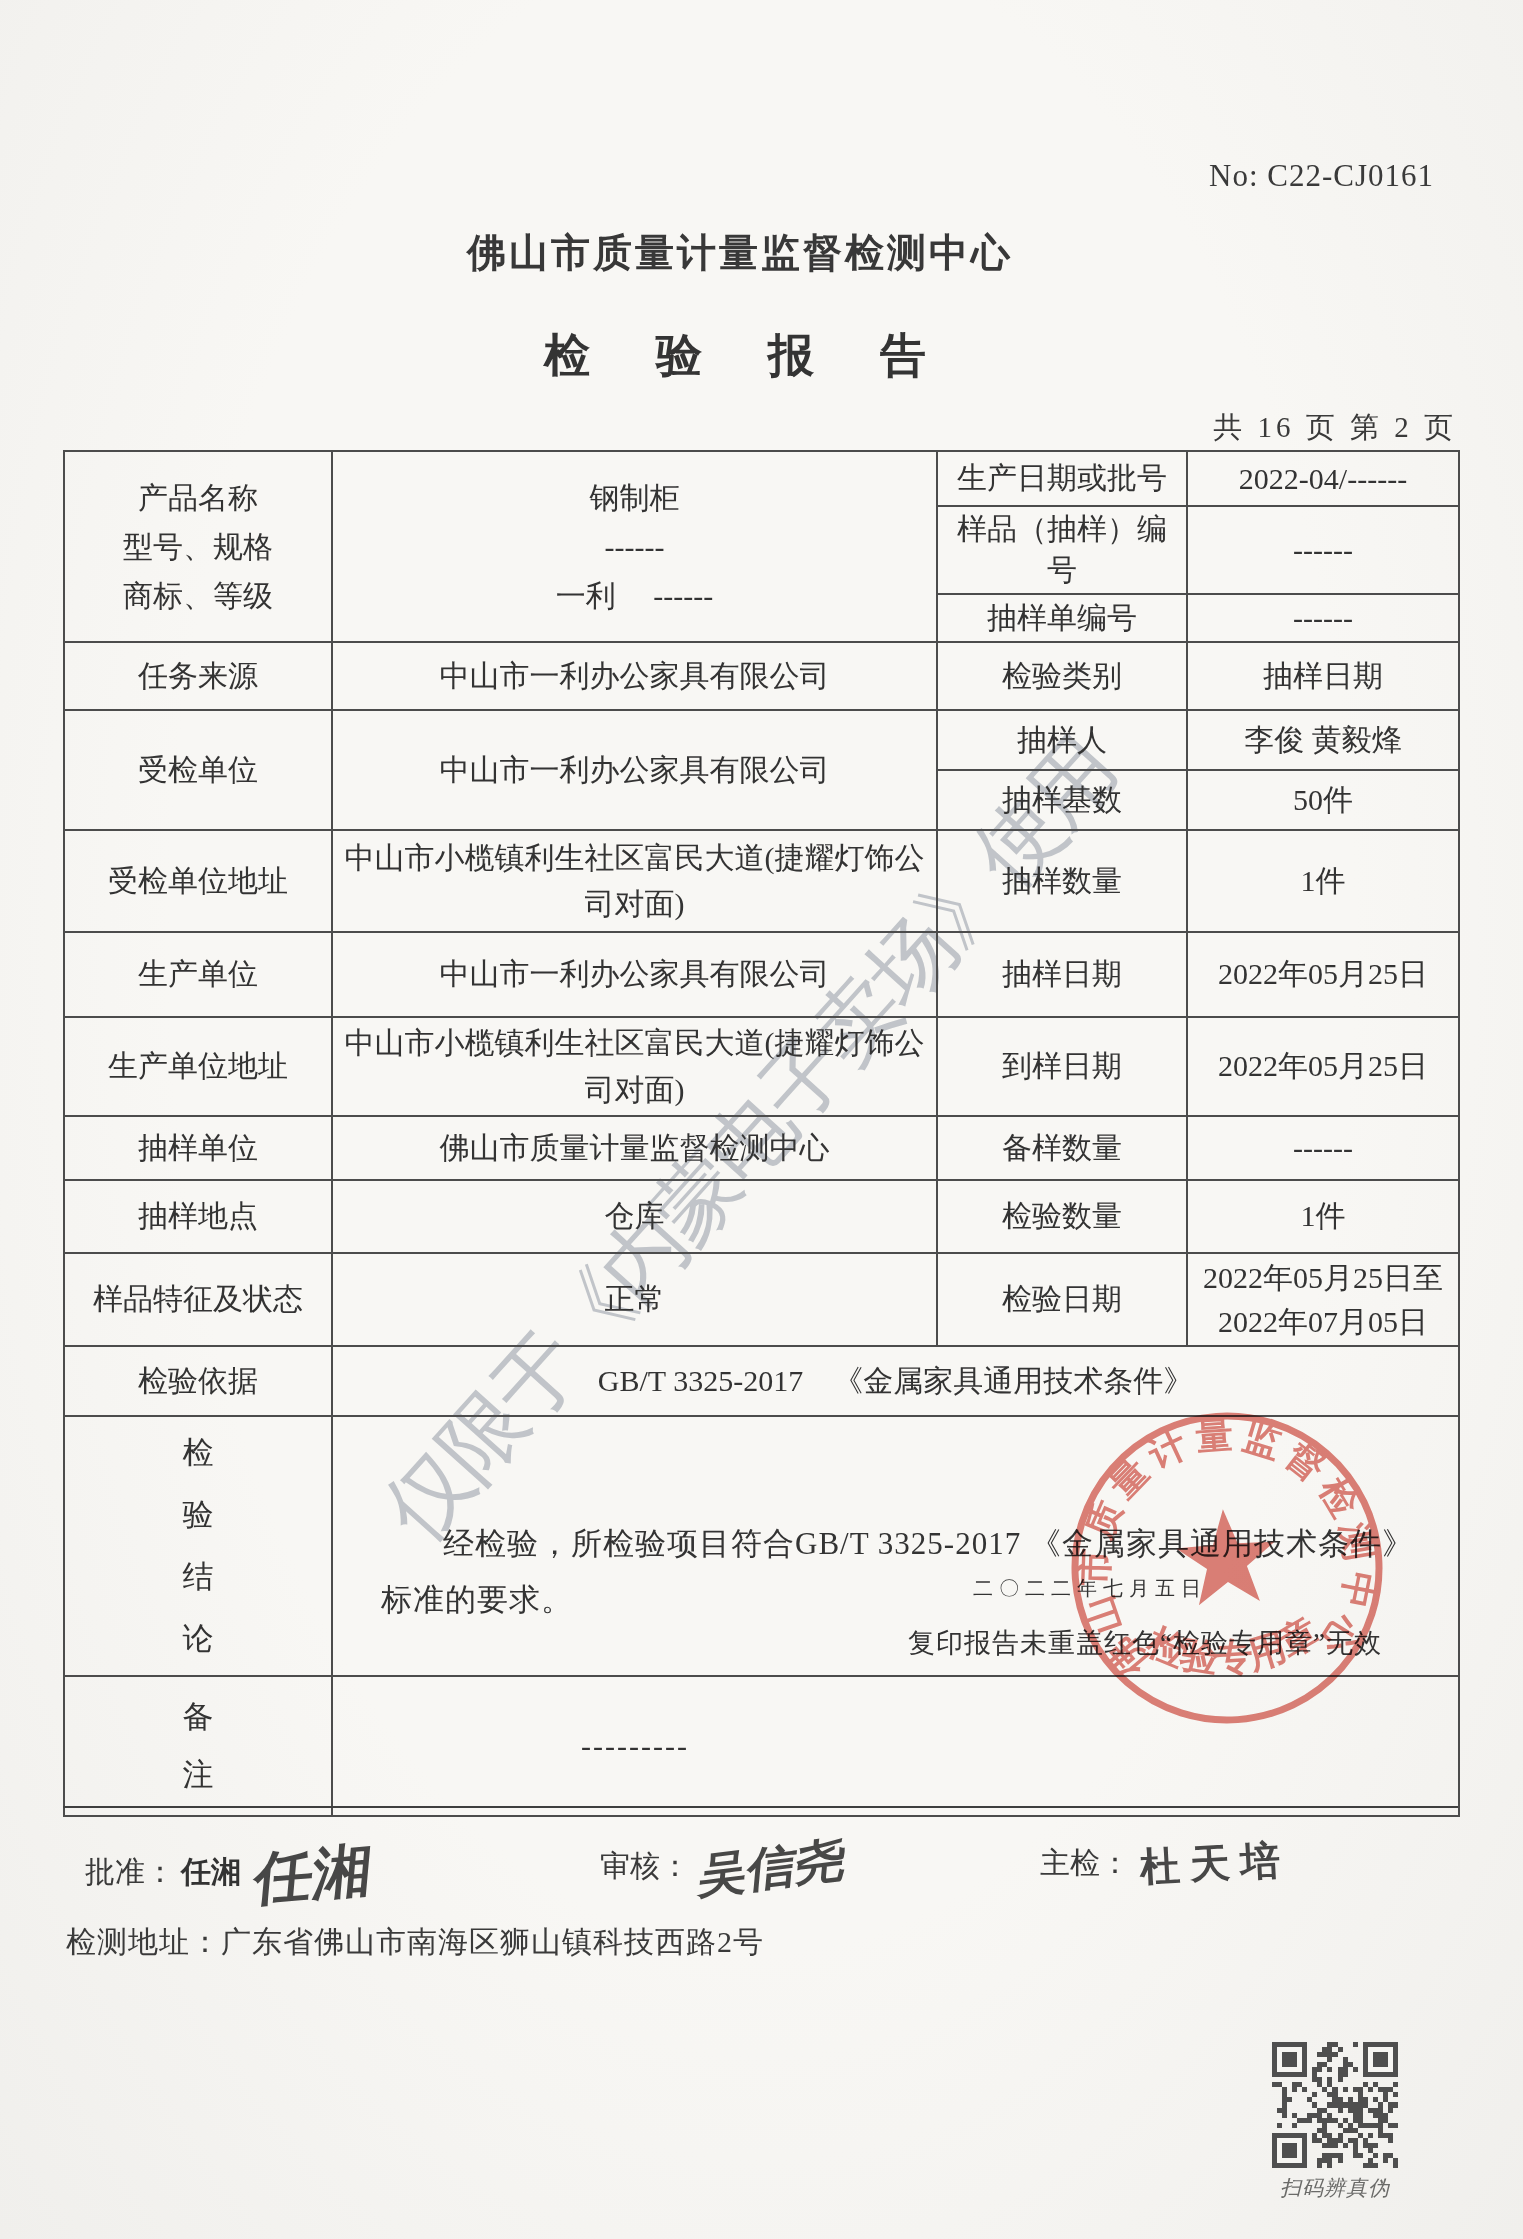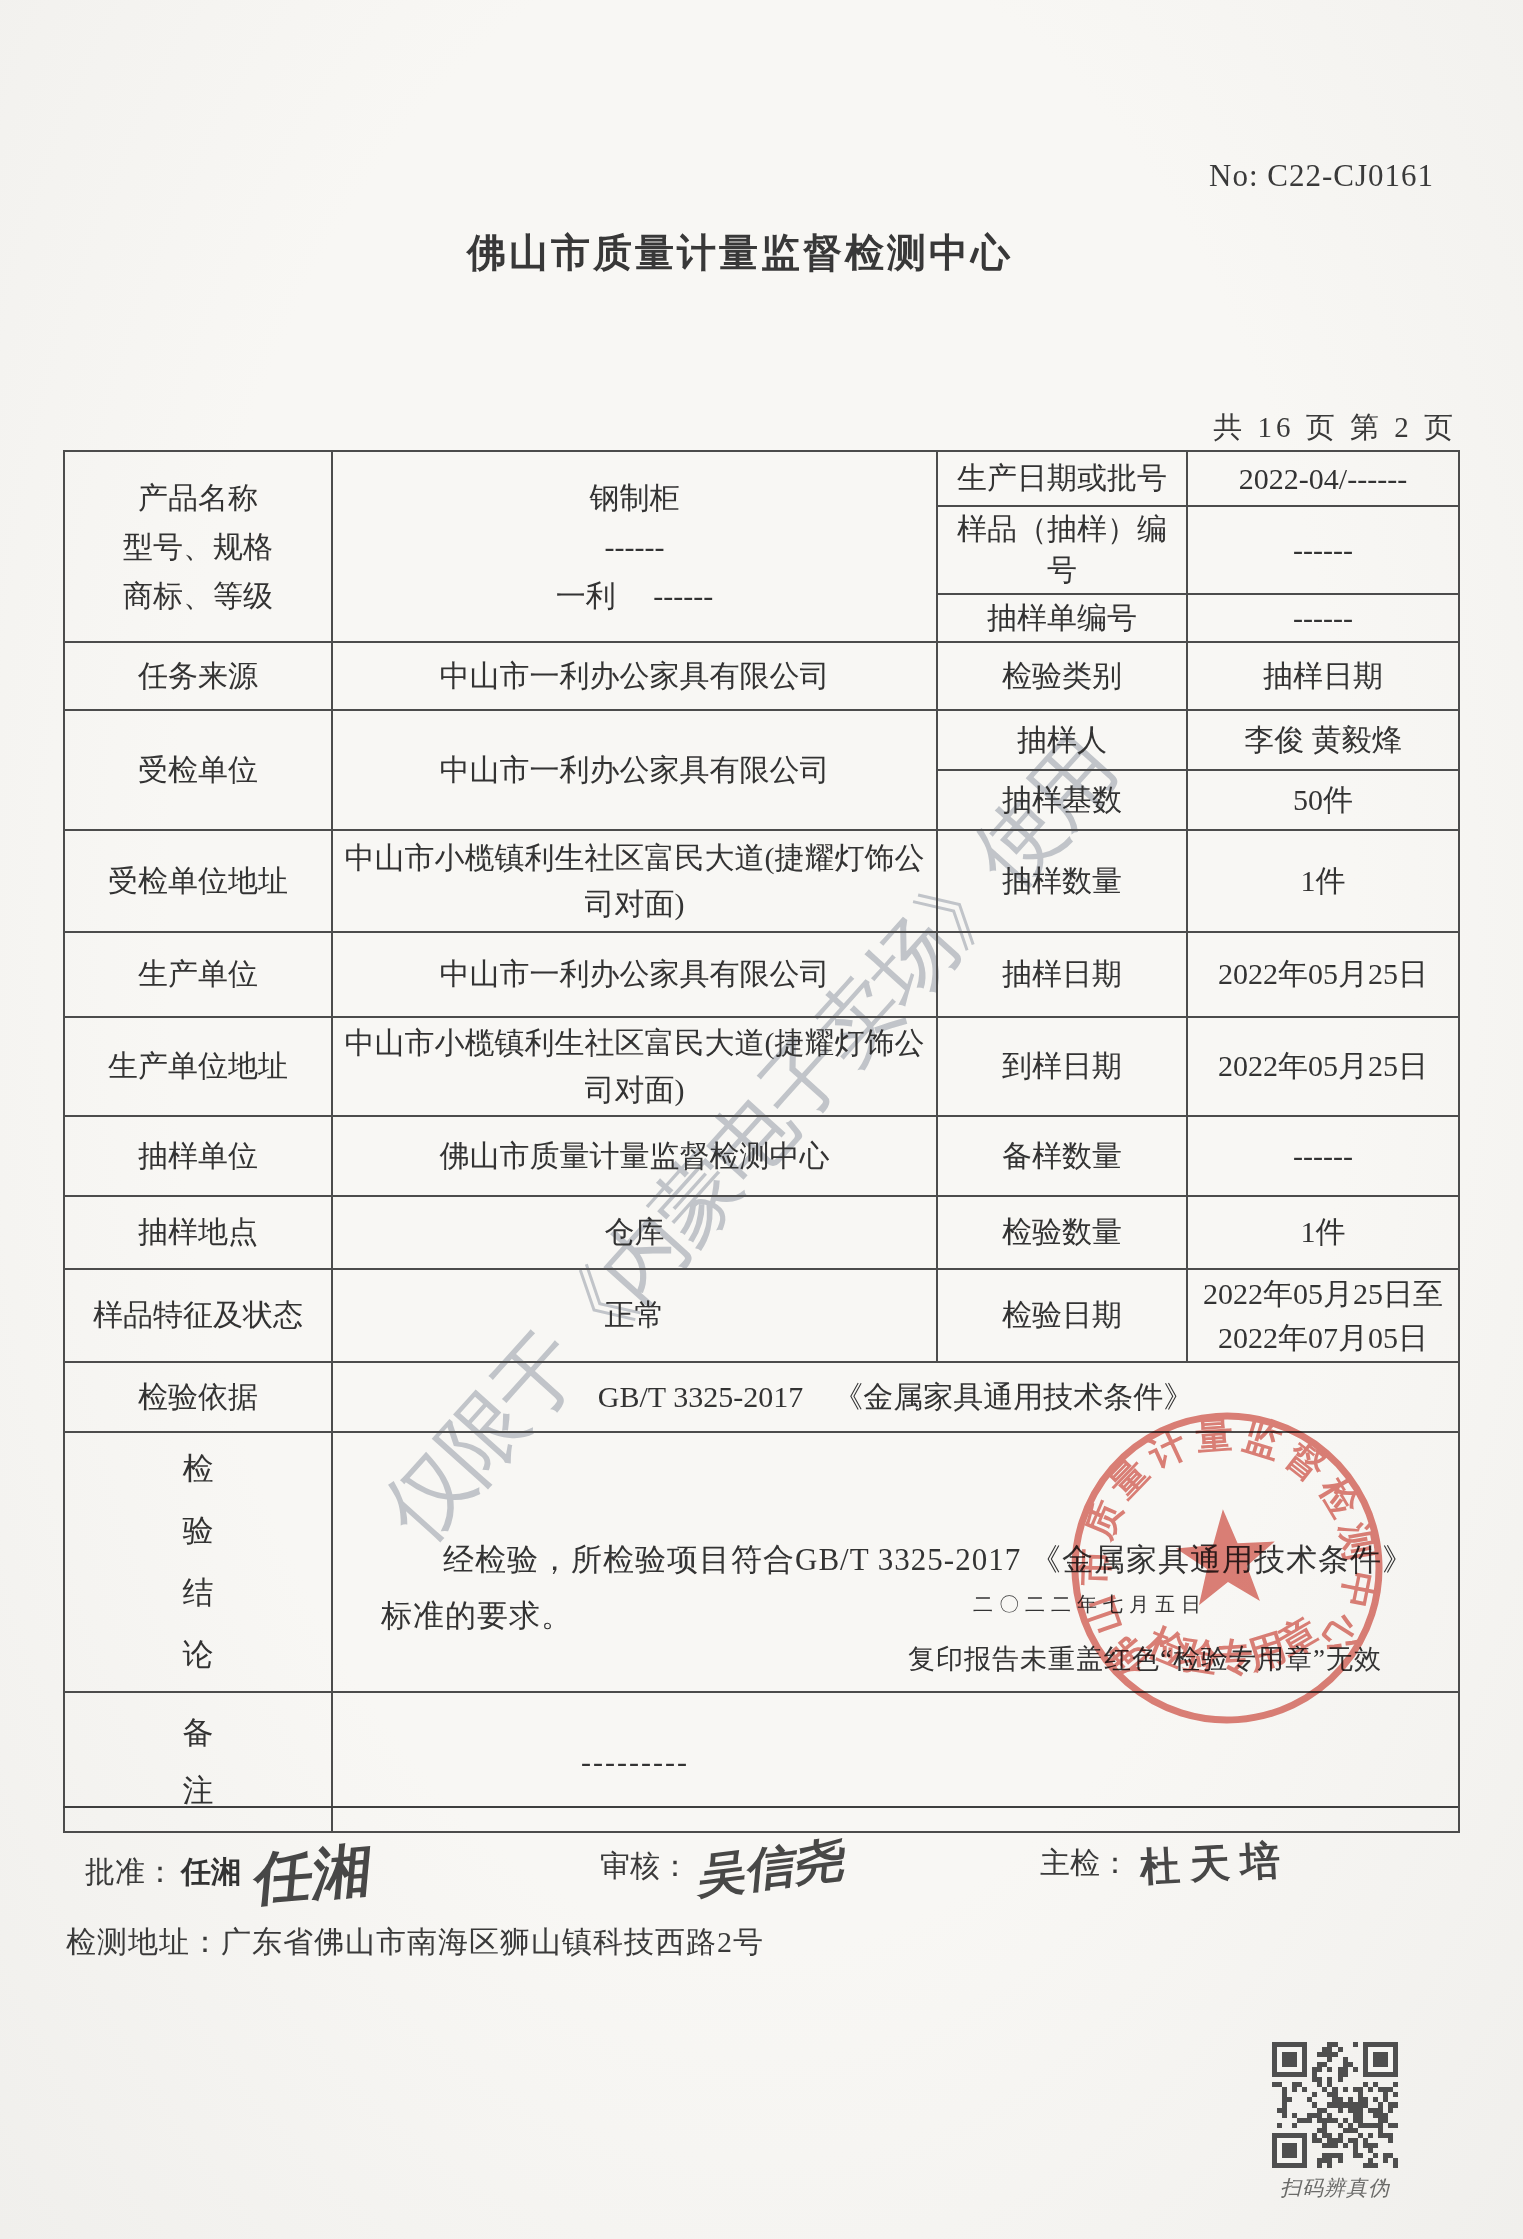--- a/index.html
+++ b/index.html
@@ -93,20 +93,21 @@
 </style>
 </head>
 <body>
 
 <div class="page">
 
   <div class="watermark">仅限于《内蒙电子卖场》使用</div>
 
   <div class="txt doc-no">No:  C22-CJ0161</div>
   <div class="txt org-title">佛山市质量计量监督检测中心</div>
+  <div class="txt report-title">检　验　报　告</div>
   <div class="txt pagination">共 16 页 第 2 页</div>
 
   <table class="doc">
     <colgroup>
         <col class="col1">
         <col class="col2">
         <col class="col3">
         <col class="col4">
       </colgroup>
     <tbody>
@@ -169,21 +170,21 @@
       <td class="val-r4">2022年05月25日</td>
     </tr>
 
     <tr style="height:83px;">
       <td>生产单位地址</td>
       <td class="val-l addr">中山市小榄镇利生社区富民大道(捷耀灯饰公司对面)</td>
       <td>到样日期</td>
       <td class="val-r4">2022年05月25日</td>
     </tr>
 
-    <tr style="height:80px;padding-left:41px;">
+    <tr style="height:64px;padding-left:41px;">
       <td>抽样单位</td>
       <td class="val-l">佛山市质量计量监督检测中心</td>
       <td>备样数量</td>
       <td class="val-r4">------</td>
     </tr>
 
     <tr style="height:73px;">
       <td>抽样地点</td>
       <td class="val-l">仓库</td>
       <td>检验数量</td>

